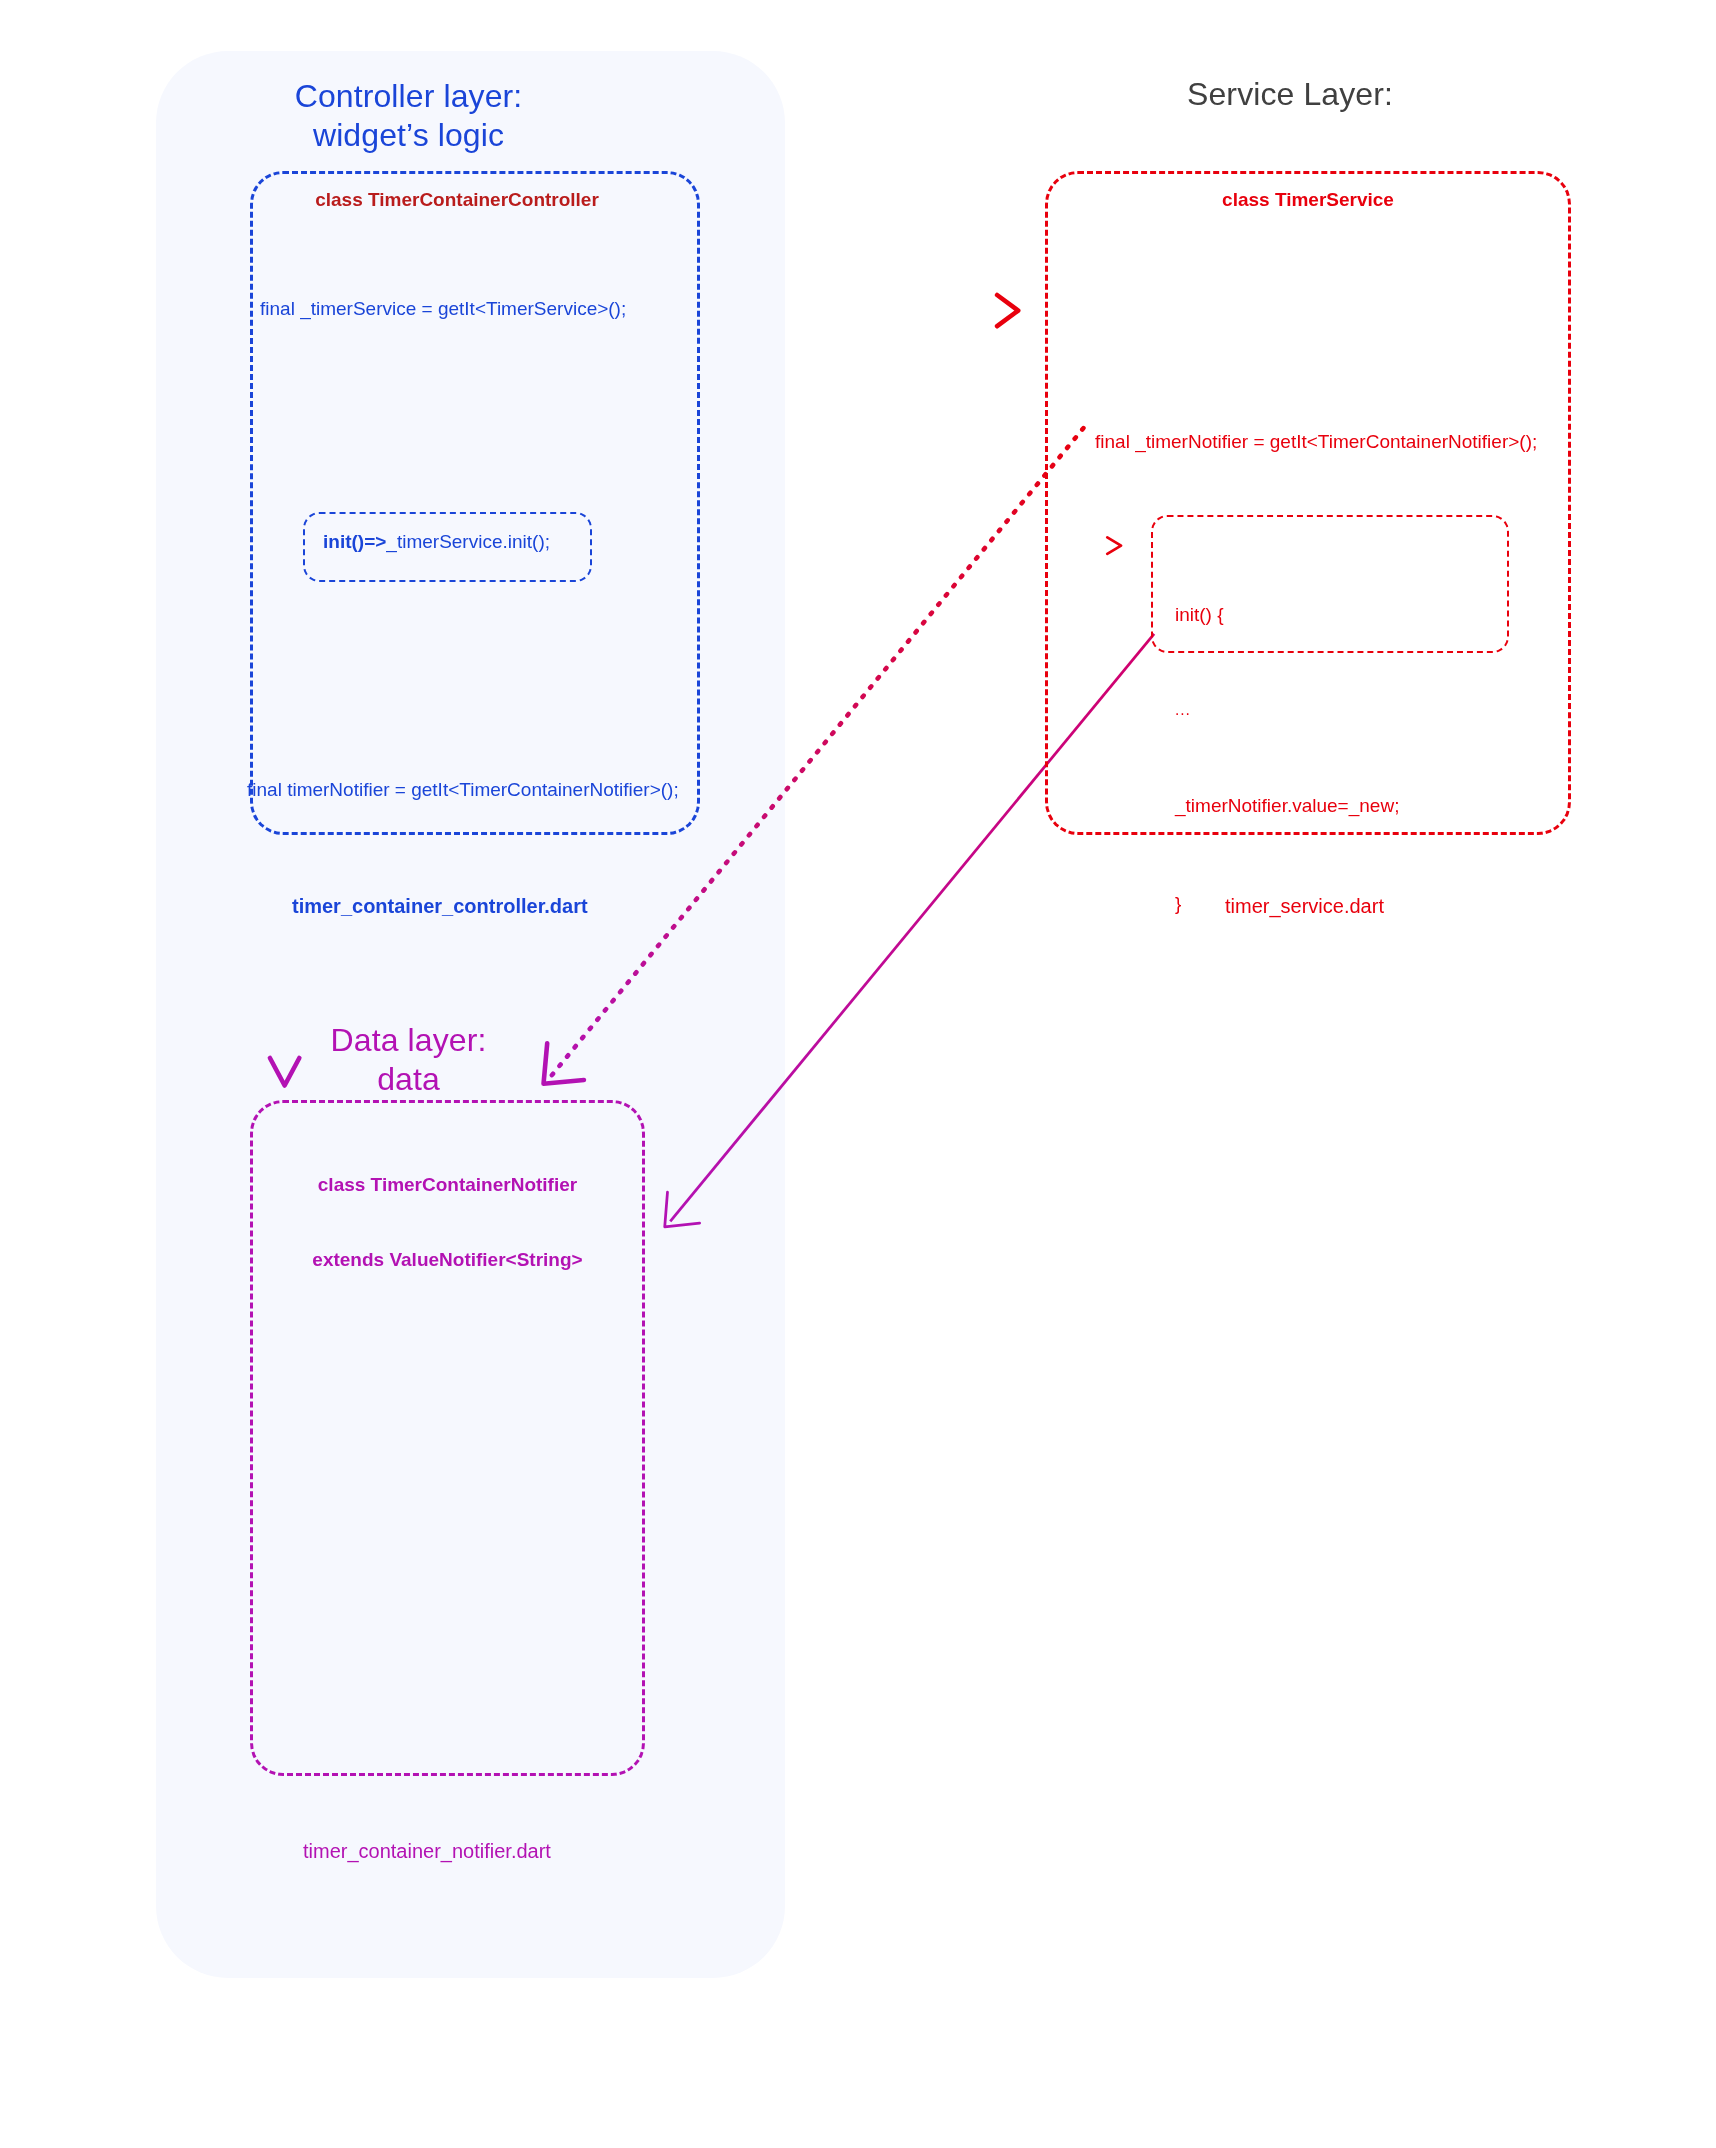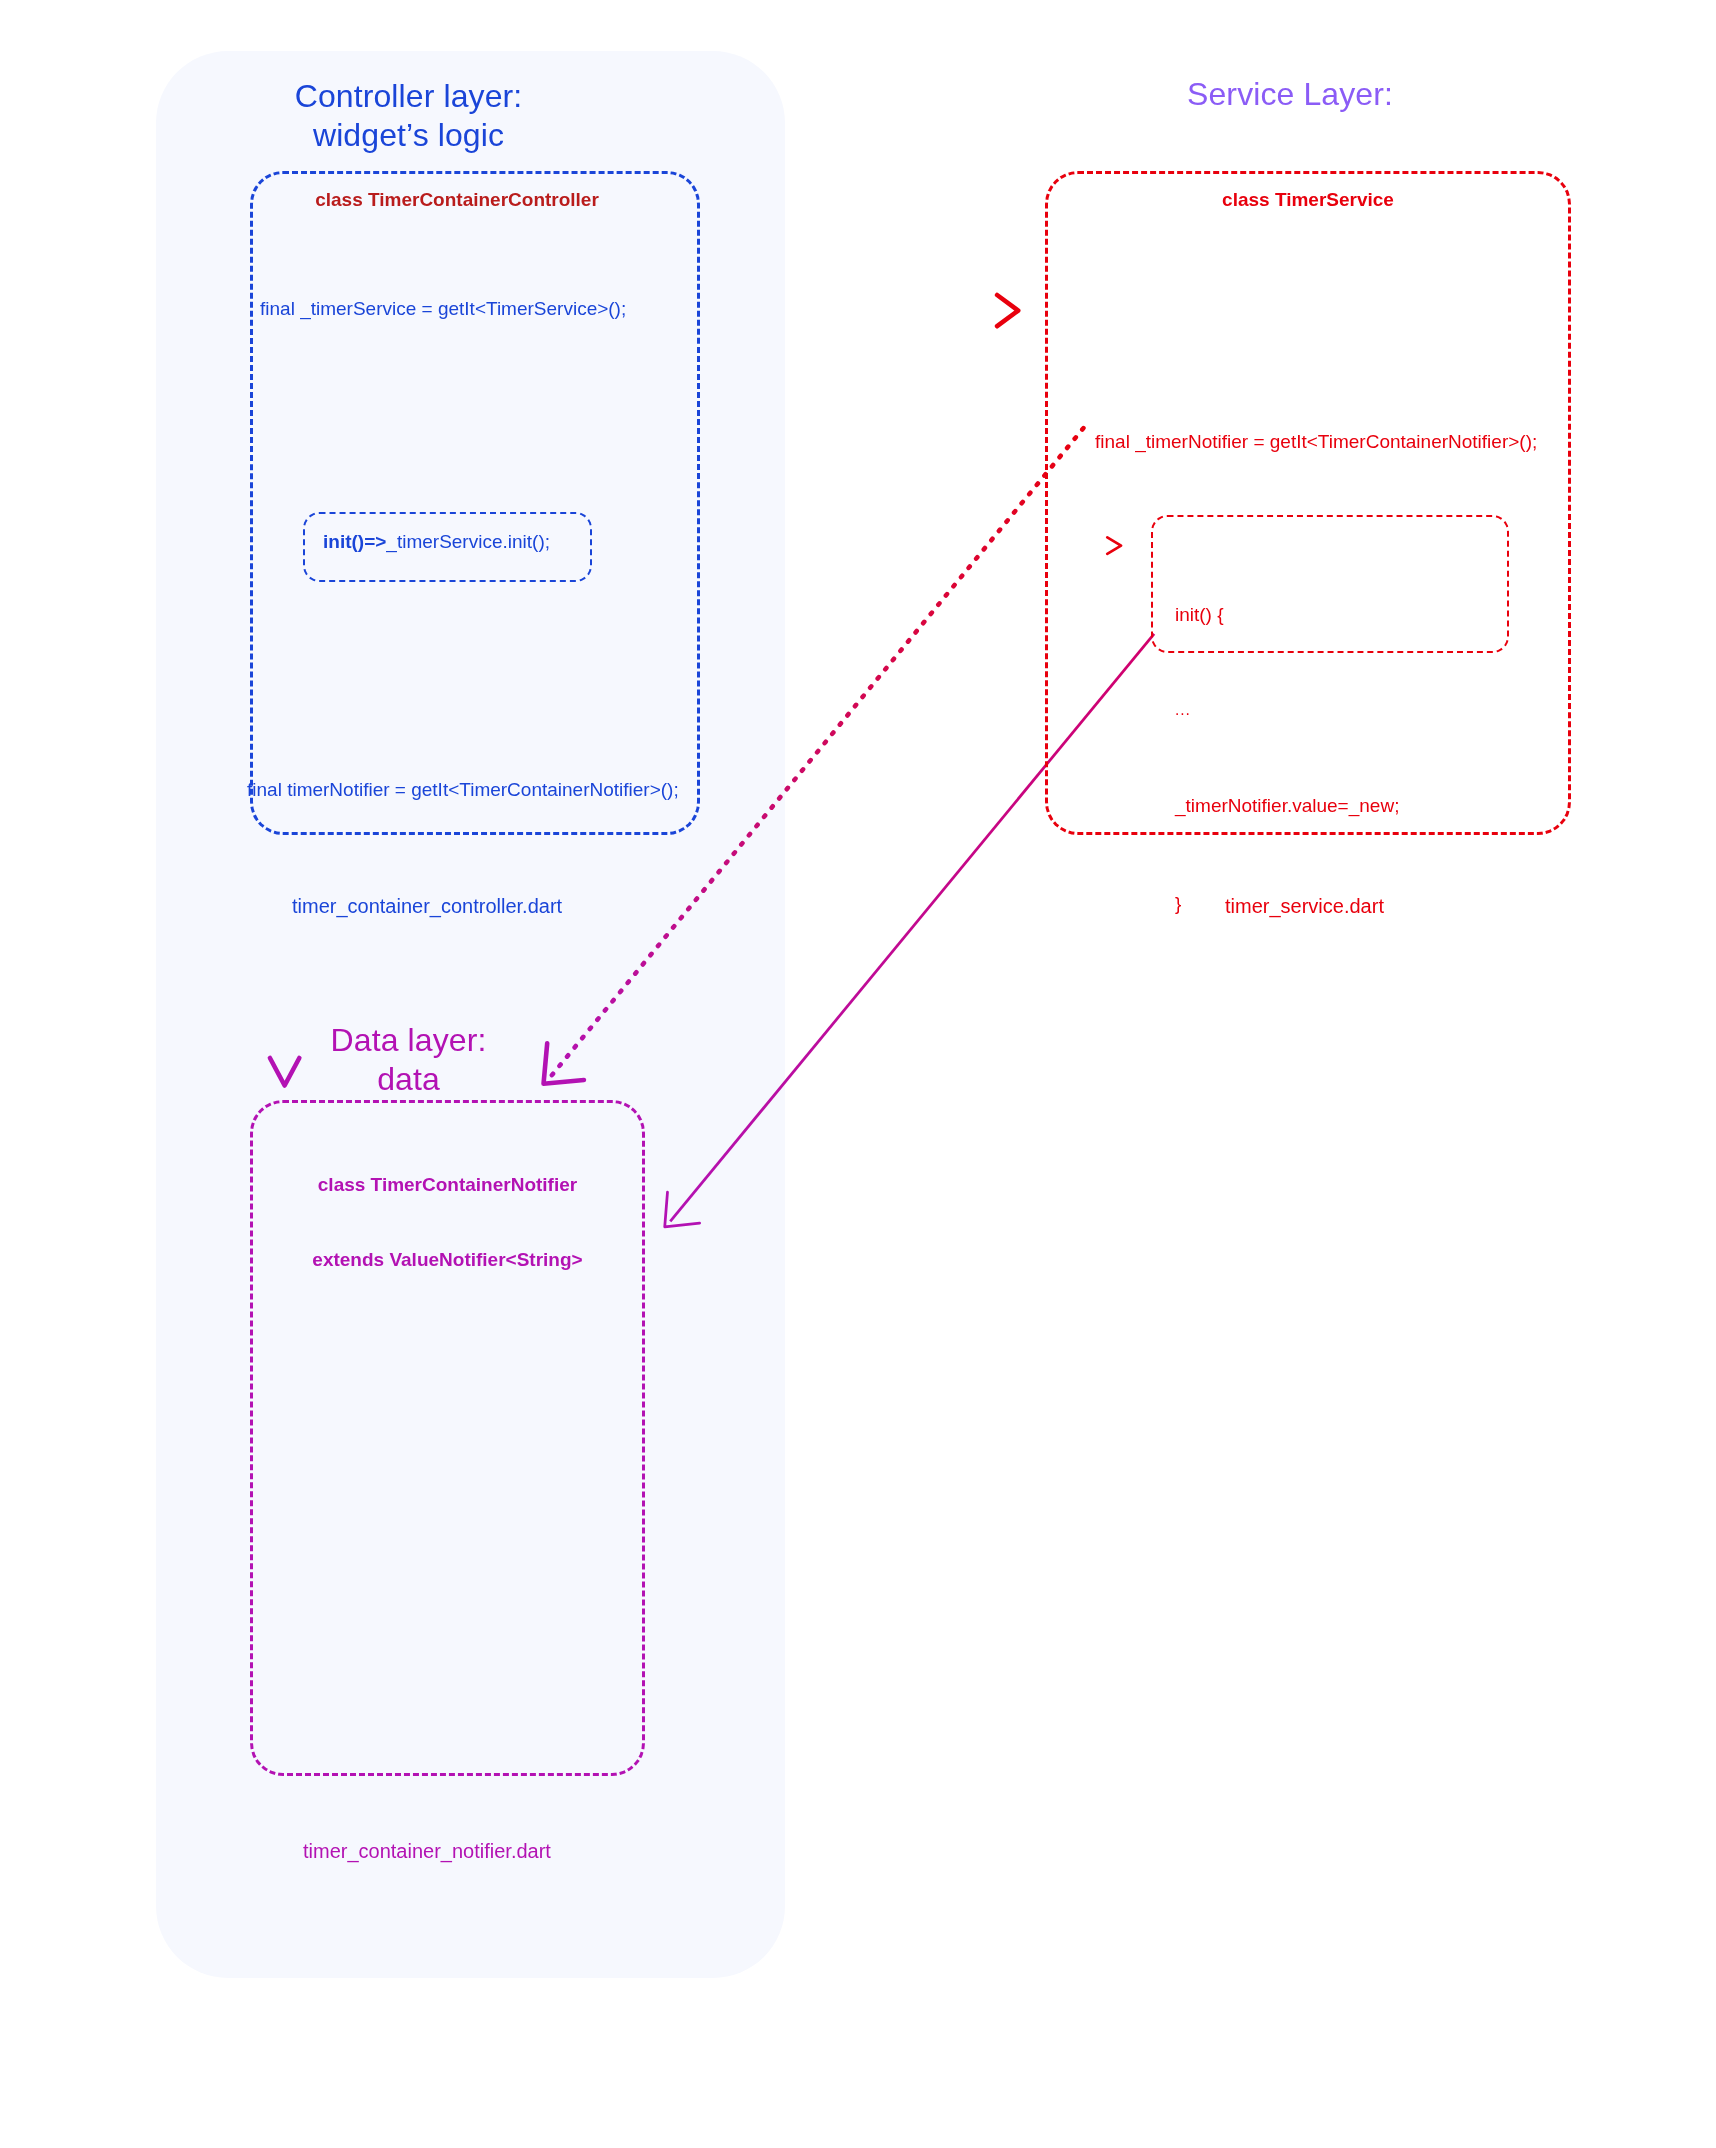--- a/index.html
+++ b/index.html
@@ -56,21 +56,21 @@
     top: 77px;
     width: 377px;
     font-size: 32px;
     color: #1a45d8;
   }
   #service-title {
     left: 1097px;
     top: 75px;
     width: 386px;
     font-size: 32px;
-    color: #8b5cf6;
+    color: #404040;
   }
   #data-title {
     left: 248px;
     top: 1021px;
     width: 321px;
     font-size: 32px;
     color: #b312b3;
   }
 
   
@@ -206,20 +206,21 @@
   
   .file-label {
     position: absolute;
     font-size: 20px;
     white-space: pre;
   }
   #file-controller {
     left: 292px;
     top: 895px;
     color: #1a45d8;
+    font-weight: bold;
   }
   #file-service {
     left: 1225px;
     top: 895px;
     color: #e8000d;
   }
   #file-notifier {
     left: 303px;
     top: 1840px;
     color: #b312b3;

